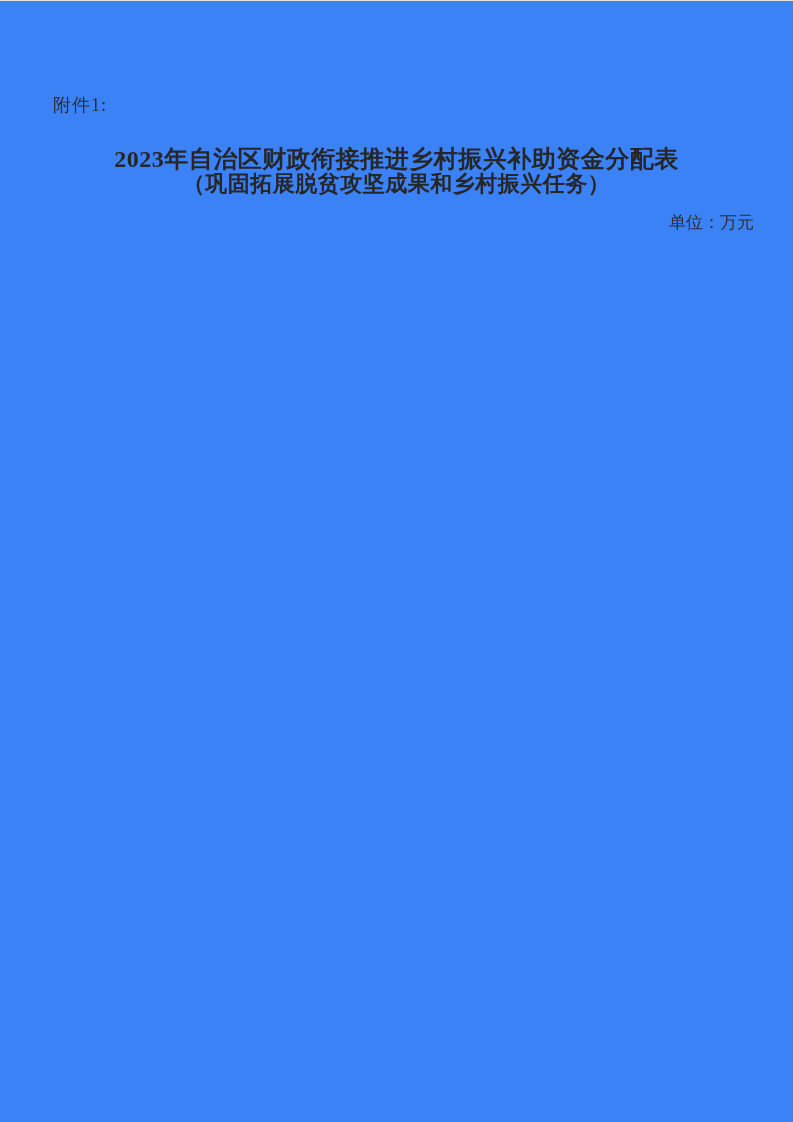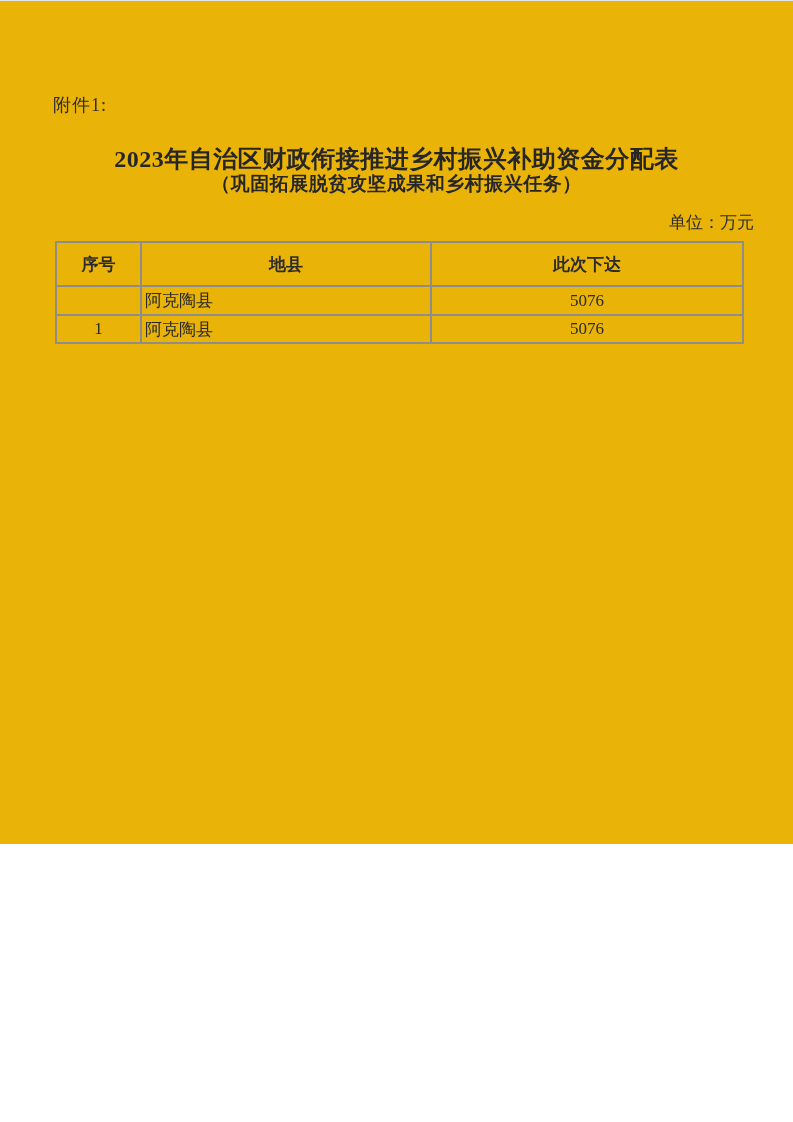--- a/index.html
+++ b/index.html
@@ -4,22 +4,22 @@
 <style>
   * { margin: 0; padding: 0; box-sizing: border-box; }
   html, body { background: #ffffff; }
   body {
     font-family: "Liberation Serif", "DejaVu Serif", serif;
     color: #2b2b2b;
   }
   .page {
     position: relative;
     width: 793px;
-    height: 844px;
-    background: #eab308;
+    height: 1122px;
+    background: #3b82f6;
     border-top: 1px solid #e4e4e4;
     overflow: hidden;
   }
   .attachment {
     position: absolute;
     left: 53px;
     top: 92px;
     font-size: 18px;
     letter-spacing: 1px;
     color: #2e2e2e;
@@ -32,21 +32,21 @@
     text-align: center;
     font-weight: bold;
     color: #262626;
   }
   .title-line1 {
     font-size: 24px;
     line-height: 26px;
     letter-spacing: 0.5px;
   }
   .title-line2 {
-    font-size: 19px;
+    font-size: 22px;
     line-height: 24px;
     letter-spacing: 0.5px;
   }
   .unit-label {
     position: absolute;
     top: 210px;
     right: 39px;
     font-size: 17px;
     color: #2e2e2e;
   }
@@ -93,40 +93,14 @@
 
   <div class="attachment">附件1:</div>
 
   <div class="title-block">
     <div class="title-line1">2023年自治区财政衔接推进乡村振兴补助资金分配表</div>
     <div class="title-line2">（巩固拓展脱贫攻坚成果和乡村振兴任务）</div>
   </div>
 
   <div class="unit-label">单位：万元</div>
 
-  <table class="alloc-table">
-    <colgroup>
-      <col class="col-seq">
-      <col class="col-region">
-      <col class="col-amount">
-    </colgroup>
-    <thead>
-      <tr>
-        <th>序号</th>
-        <th>地县</th>
-        <th>此次下达</th>
-      </tr>
-    </thead>
-    <tbody>
-      <tr class="data-row-1">
-        <td class="cell-seq"></td>
-        <td class="cell-region">阿克陶县</td>
-        <td class="cell-amount">5076</td>
-      </tr>
-      <tr class="data-row-2">
-        <td class="cell-seq">1</td>
-        <td class="cell-region">阿克陶县</td>
-        <td class="cell-amount">5076</td>
-      </tr>
-    </tbody>
-  </table>
 
 </div>
 
 </body></html>

